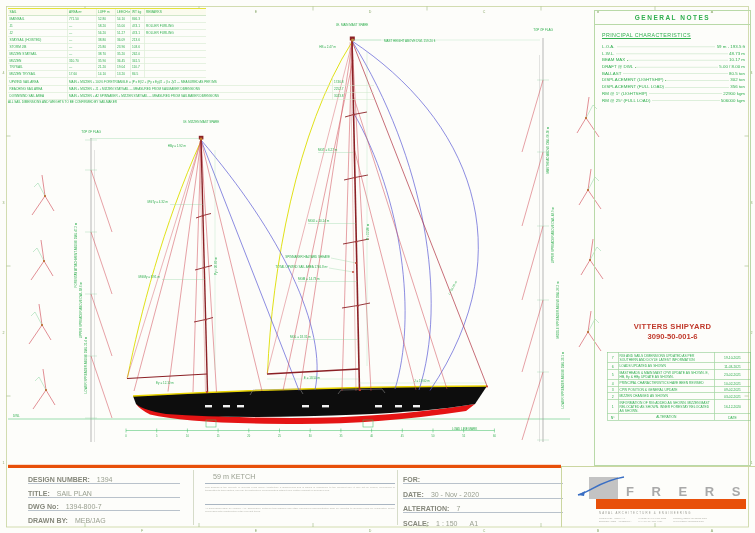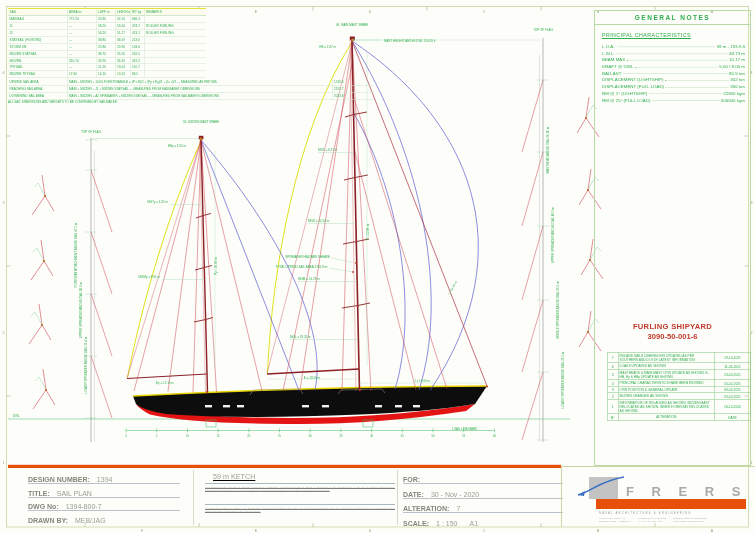--- a/index.html
+++ b/index.html
@@ -48,21 +48,21 @@
   .rev-date{font-size:6.6px;color:#2fae4e;display:flex;align-items:center;justify-content:center;}
   .rev-foot .rev-text{justify-content:center;}
 
   
   #title-block{position:absolute;left:8px;top:466px;width:553px;height:61px;border-top:2px solid #e8500a;box-sizing:border-box;}
   .tb-sep{position:absolute;top:2px;bottom:2px;width:1px;background:#d6dcc9;}
   #tb-left{position:absolute;left:20px;top:2px;width:152px;}
   .tb-row{display:flex;align-items:flex-end;height:12.8px;border-bottom:1px solid #b9c2cb;}
   .tb-label{font-size:7px;font-weight:bold;color:#85877b;white-space:nowrap;}
   .tb-value{font-size:7px;color:#9aa091;margin-left:7px;white-space:nowrap;}
-  #tb-center{position:absolute;left:197px;top:2px;width:190px;text-decoration:underline;}
+  #tb-center{position:absolute;left:197px;top:2px;width:190px;}
   #tb-center .heading{font-size:7.2px;color:#9aa091;margin:2px 0 1px 8px;}
   .tb-rule{height:1px;background:#aab6c2;margin:2px 0;}
   .tb-para-wrap{height:16px;overflow:hidden;}
   .tb-para{width:380px;font-size:5px;line-height:5.6px;color:#b3b3ab;text-align:justify;}
   #tb-right{position:absolute;left:395px;top:2px;width:160px;}
   #tb-right .tb-row{height:13.4px;}
   .scale-format{margin-left:12px;}
 
   
   #logo-block{position:absolute;left:561px;top:466px;width:194px;height:61px;border-top:1px solid #cbd6a0;border-left:1px solid #cbd6a0;box-sizing:border-box;}
@@ -511,21 +511,21 @@
           <div class="pc-item">
             <span class="pc-label">RM @ 25° (FULL LOAD)</span>
             <span class="pc-leader"></span>
             <span class="pc-value">506000 kgm</span>
           </div>
         </div>
       </div>
   </div>
 
   <div id="vitters">
-    <div class="l1">FURLING SHIPYARD</div>
+    <div class="l1">VITTERS SHIPYARD</div>
     <div class="l2">3090-50-001-6</div>
   </div>
 
   <div id="rev-table">
     <div class="inner half" id="rev-rows">
         <div class="rev-row">
           <span class="rev-no">7</span>
           <span class="rev-text">RIG AND SAILS DIMENSIONS UPDATED AS PER SOUTHERN AND DOYLE LATEST INFORMATION</span>
           <span class="rev-date">19-10-2021</span>
         </div>

